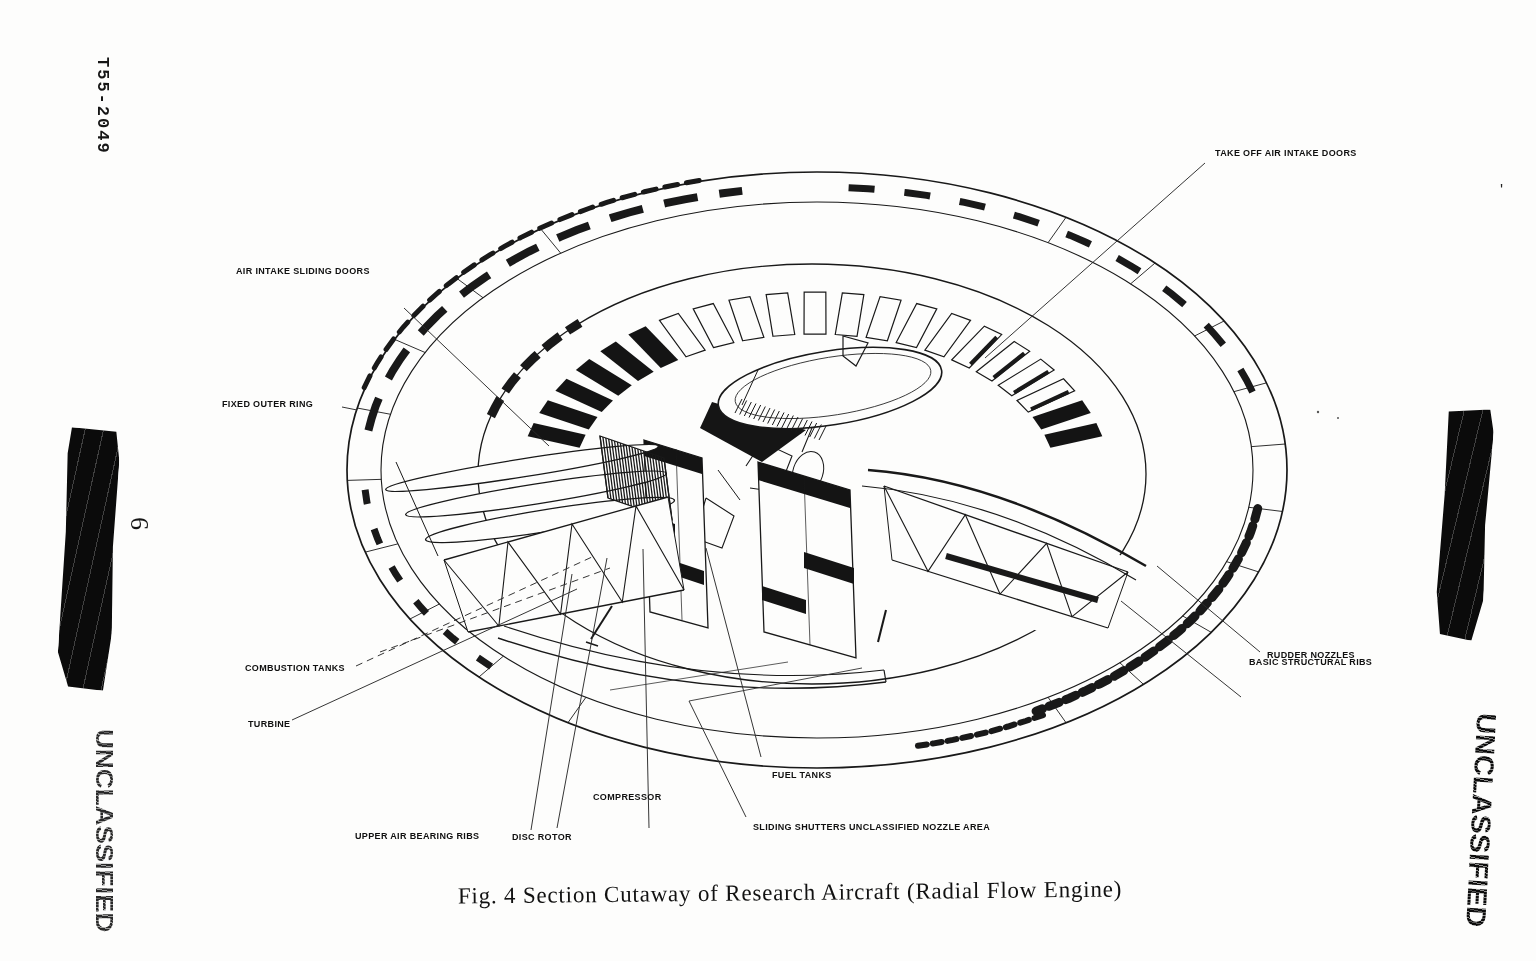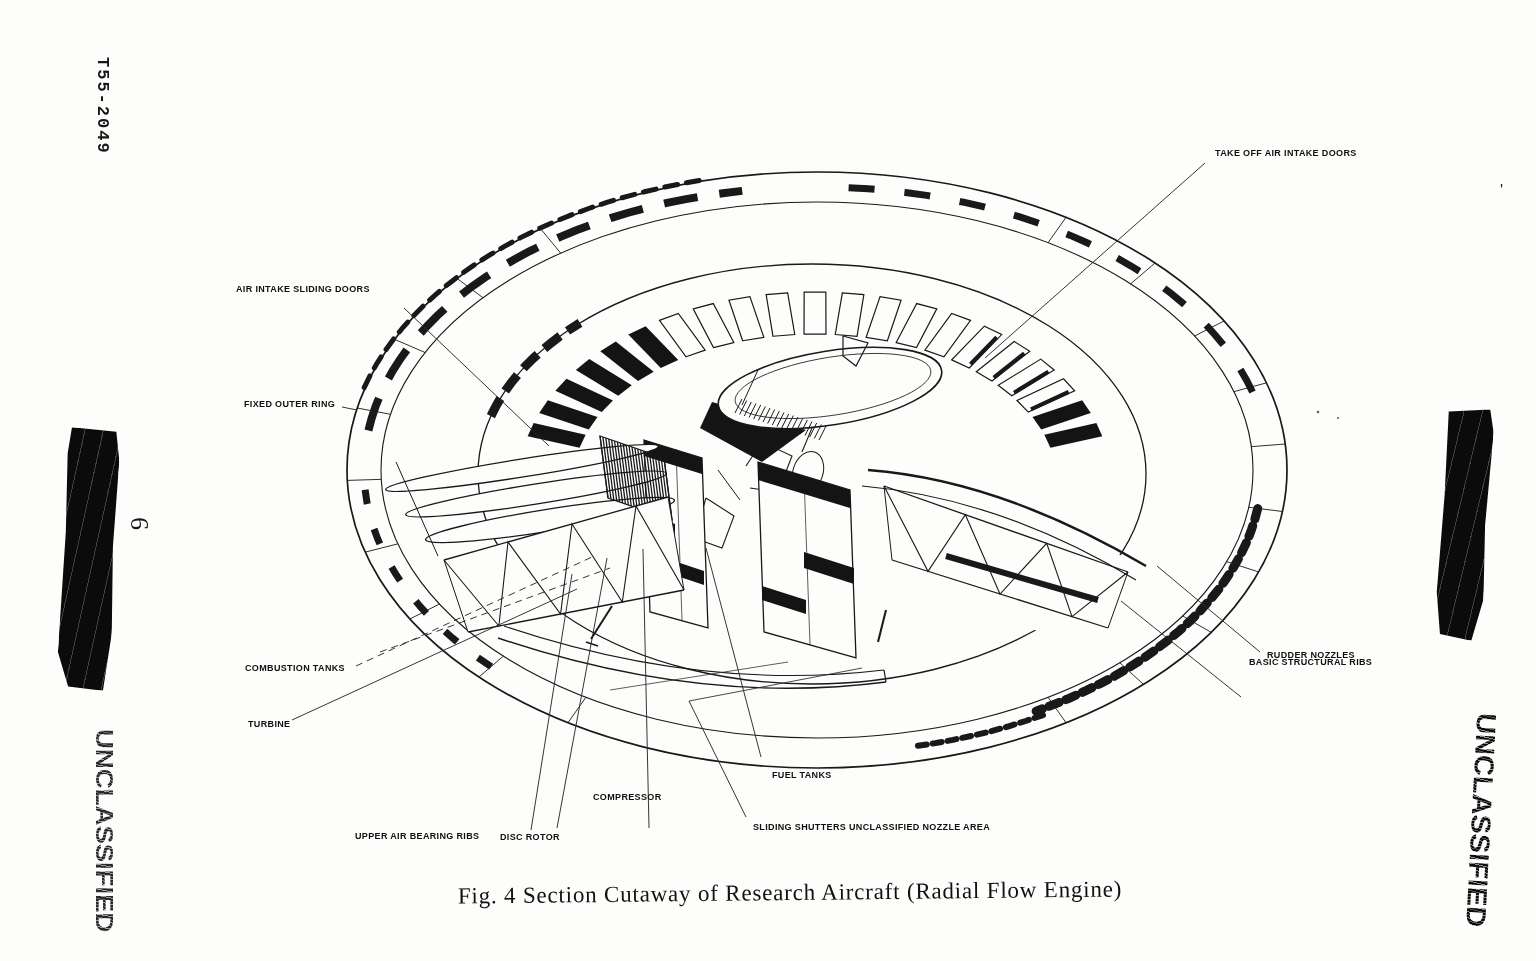--- a/index.html
+++ b/index.html
@@ -228,26 +228,26 @@
         <line x1="1241" y1="697" x2="1121" y2="601" stroke="#2a2a2a" stroke-width="0.95"></line>
         <line x1="689" y1="701" x2="862" y2="668" stroke="#333" stroke-width="0.9"></line>
       </g>
       <g>
         <circle cx="1318" cy="412" r="1.2" fill="#555"></circle>
         <circle cx="1338" cy="418" r="1" fill="#555"></circle>
       </g>
     </svg>
 
   <div class="lbl" style="left:1215px;top:148px">TAKE OFF AIR INTAKE DOORS</div>
-  <div class="lbl" style="left:236px;top:284px">AIR INTAKE SLIDING DOORS</div>
-  <div class="lbl" style="left:244px;top:399px">FIXED OUTER RING</div>
+  <div class="lbl" style="left:236px;top:266px">AIR INTAKE SLIDING DOORS</div>
+  <div class="lbl" style="left:222px;top:399px">FIXED OUTER RING</div>
   <div class="lbl" style="left:245px;top:663px">COMBUSTION TANKS</div>
   <div class="lbl" style="left:248px;top:719px">TURBINE</div>
   <div class="lbl" style="left:355px;top:831px">UPPER AIR BEARING RIBS</div>
-  <div class="lbl" style="left:500px;top:832px">DISC ROTOR</div>
+  <div class="lbl" style="left:512px;top:832px">DISC ROTOR</div>
   <div class="lbl" style="left:593px;top:792px">COMPRESSOR</div>
   <div class="lbl" style="left:772px;top:770px">FUEL TANKS</div>
   <div class="lbl" style="left:753px;top:822px">SLIDING SHUTTERS UNCLASSIFIED NOZZLE AREA</div>
   <div class="lbl" style="left:1267px;top:650px">RUDDER NOZZLES</div>
   <div class="lbl" style="left:1249px;top:657px">BASIC STRUCTURAL RIBS</div>
 
   <div class="caption">Fig. 4  Section Cutaway of Research Aircraft (Radial Flow Engine)</div>
 </div>
 
 </body></html>

